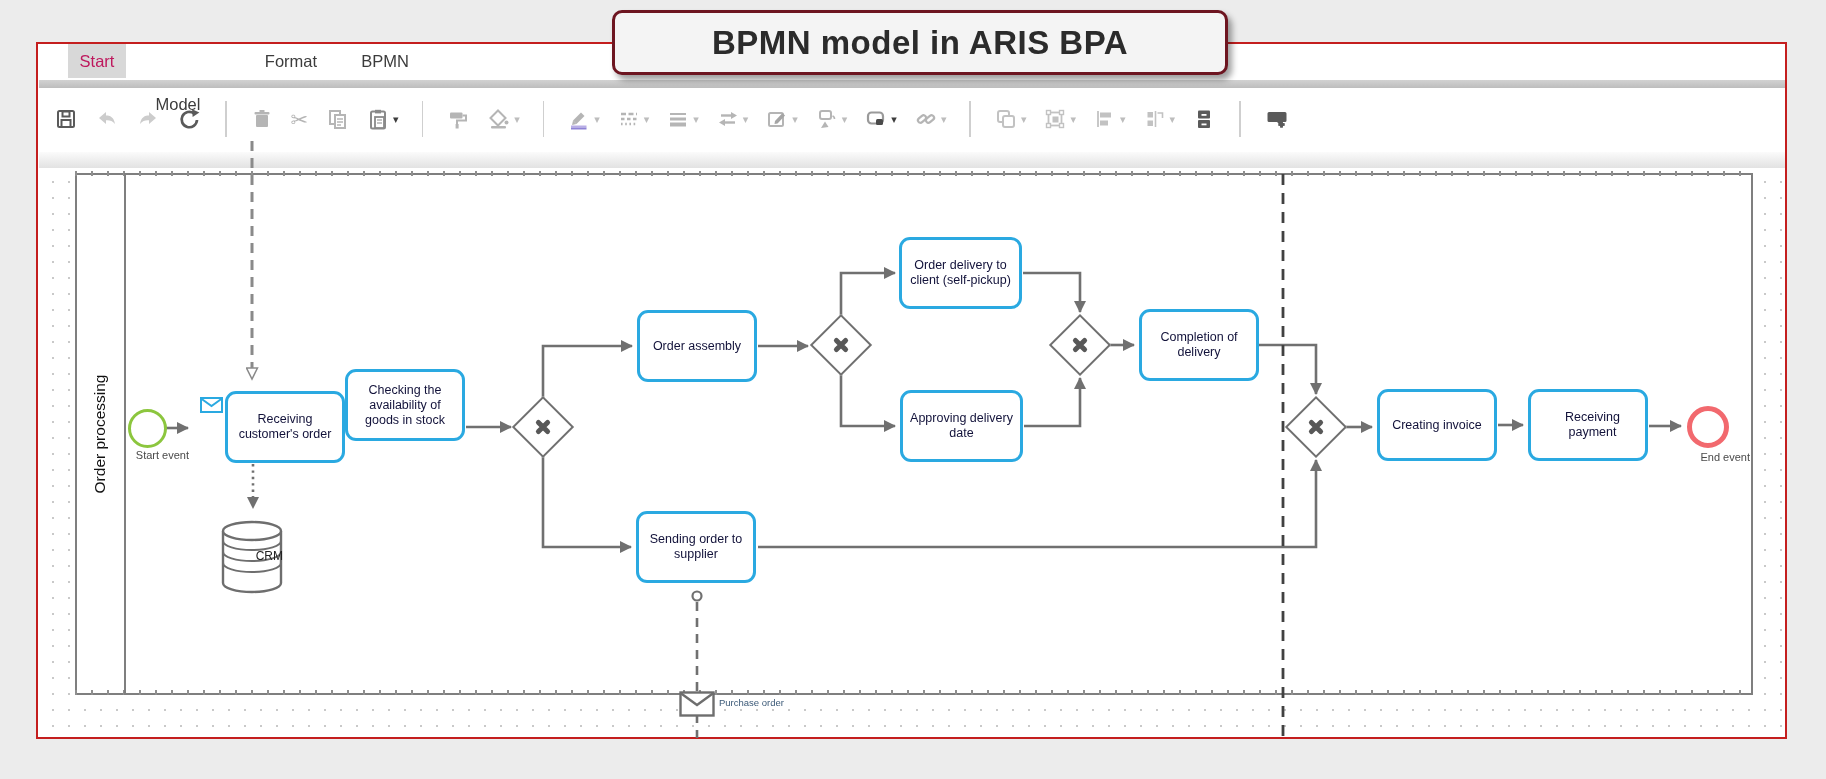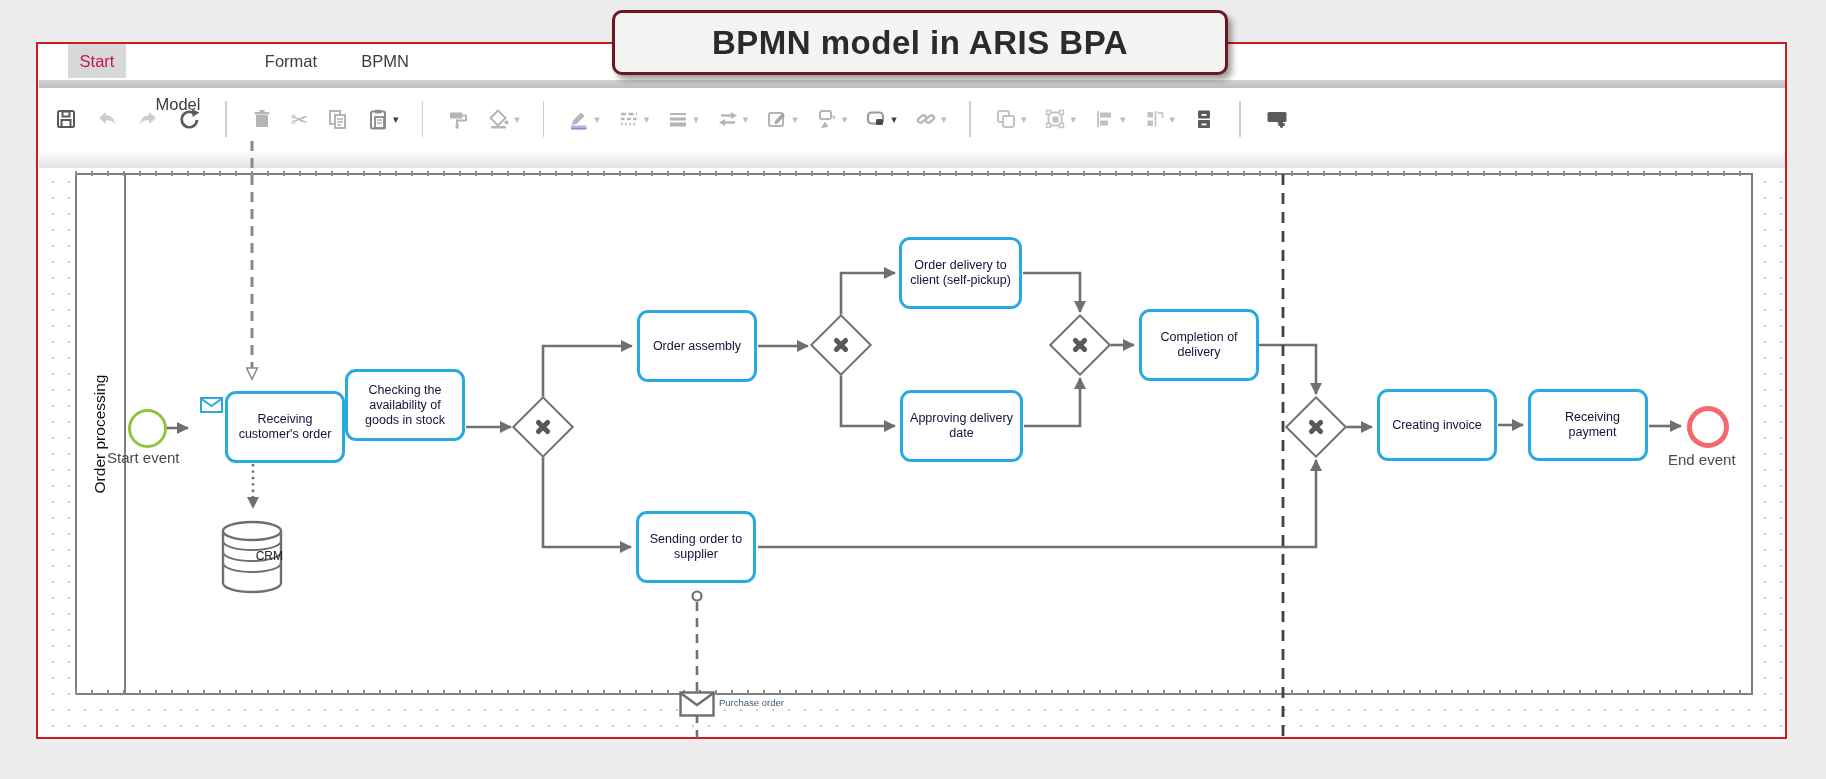--- a/index.html
+++ b/index.html
@@ -45,21 +45,21 @@
   
   .task{position:absolute;width:120px;height:72px;background:#fff;border:3px solid #2aa9e1;border-radius:11px;
     box-sizing:border-box;display:flex;align-items:center;justify-content:center;text-align:center;
     font-size:12.5px;line-height:1.2;color:#12123a;padding:3px;}
   .gw{position:absolute;width:44px;height:44px;background:#fff;border:2.5px solid #707070;box-sizing:border-box;
     transform:rotate(45deg);display:flex;align-items:center;justify-content:center;}
   .gw svg{transform:rotate(-45deg);}
   .event{position:absolute;border-radius:50%;background:#fff;box-sizing:border-box;}
   .event.start{left:128px;top:409px;width:39px;height:39px;border:3px solid #8cc63e;}
   .event.end{left:1687px;top:406px;width:42px;height:42px;border:5.5px solid #f2696e;}
-  .node-label{position:absolute;font-size:15px;color:#4a4a4a;text-align:left;}
+  .node-label{position:absolute;font-size:11px;color:#4a4a4a;text-align:right;}
   .envelope-task{position:absolute;left:200px;top:397px;}
   .crm{position:absolute;left:221px;top:520px;}
   .crm-label{position:absolute;left:221px;top:549px;width:62px;text-align:right;font-size:12px;color:#222;}
   .msg-env{position:absolute;left:679px;top:691px;}
   .msg-label{position:absolute;left:719px;top:697px;font-size:9.5px;color:#3c5a78;}
 </style>
 </head>
 <body>
 
 <div class="stage">

